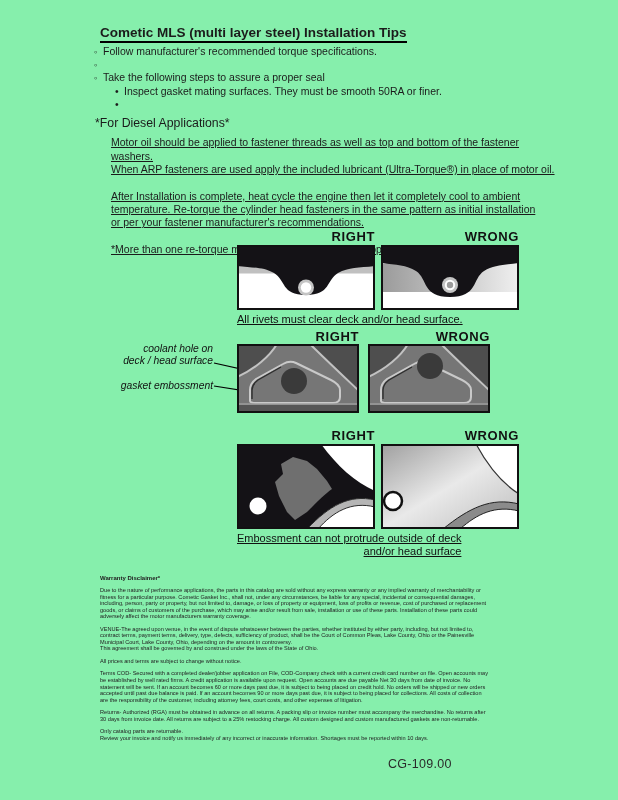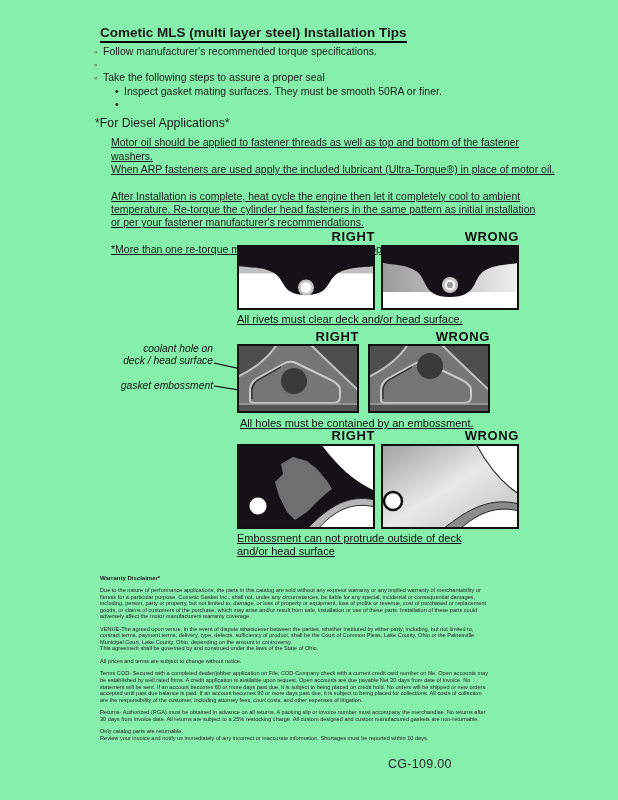--- a/index.html
+++ b/index.html
@@ -151,21 +151,20 @@
     <path d="M73,0 H122 V47 C103,29 86,13 73,0 Z" fill="#4e4e4e"></path>
     <path d="M73,0 C86,13 103,29 122,47" stroke="#c2c2c2" stroke-width="2" fill="none"></path>
     <path d="M13,57 L13,46 C13,41 15,38 19,35 L46,20 C51,17 55,17 59,19 L94,36 C100,39 103,42 103,46 L103,53 C103,57 100,59 96,59 L19,59 C15,59 13,58 13,57 Z" fill="none" stroke="#c9c9c9" stroke-width="2"></path>
     <path d="M15,55 L15,46 C15,42 17,39 21,36 L44,23" stroke="#2e2e2e" stroke-width="1.4" fill="none"></path>
     <circle cx="62" cy="22" r="13" fill="#3a3a3a"></circle>
     <line x1="0" y1="60" x2="122" y2="60" stroke="#9e9e9e" stroke-width="1.5"></line>
     <rect y="61" width="122" height="8" fill="#555555"></rect>
     <rect x="1" y="1" width="120" height="67" fill="none" stroke="#111111" stroke-width="2"></rect>
   </svg>
 
-  <div class="abs caption" style="left:240px;top:417px;">All holes must be contained by an embossment.</div>
 
   <div class="abs diag-label" style="left:237px;top:428px;width:138px;">RIGHT</div>
   <div class="abs diag-label" style="left:381px;top:428px;width:138px;">WRONG</div>
 
   <svg class="abs panel" style="left:237px;top:444px;" width="138" height="85" viewBox="0 0 138 85">
     <rect width="138" height="85" fill="#ffffff"></rect>
     <path d="M0,0 H84 C100,22 118,38 138,47 L138,56 C112,50 92,62 70,85 L0,85 Z" fill="#141216"></path>
     <path d="M70,85 C92,62 112,50 138,56 L138,63 C114,57 96,68 81,85 Z" fill="#b5b5b5" stroke="#2b2b2b" stroke-width="1"></path>
     <path d="M44,20 L56,13 L70,17 L80,25 L90,37 L95,45 C88,50 80,58 70,68 L58,76 L50,68 L42,52 L38,38 L46,30 Z" fill="#6f6f6f"></path>
     <circle cx="21" cy="62" r="8.5" fill="#ffffff"></circle>
@@ -181,21 +180,21 @@
       </linearGradient>
     </defs>
     <rect width="138" height="85" fill="#ffffff"></rect>
     <path d="M0,0 H95 C108,24 122,40 138,50 L138,60 C110,53 88,64 62,85 L0,85 Z" fill="url(#gr3)"></path>
     <path d="M95,0 C108,24 122,40 138,50" stroke="#333333" stroke-width="1.2" fill="none"></path>
     <path d="M62,85 C88,64 110,53 138,60 L138,67 C114,61 96,70 79,85 Z" fill="#8b8b8b" stroke="#1e1e1e" stroke-width="1"></path>
     <circle cx="12" cy="57" r="9" fill="#ffffff" stroke="#111111" stroke-width="2.5"></circle>
     <rect x="1" y="1" width="136" height="83" fill="none" stroke="#111111" stroke-width="2"></rect>
   </svg>
 
-  <div class="abs caption" style="left:237px;top:532px;">Embossment can not protrude outside of deck
+  <div class="abs caption" style="left:237px;top:532px;text-align:right;">Embossment can not protrude outside of deck
 and/or head surface</div>
 
   <div class="abs disclaimer">
     <h3>Warranty Disclaimer*</h3>
     <p>Due to the nature of performance applications, the parts in this catalog are sold without any express warranty or any implied warranty of merchantability or
 fitness for a particular purpose.  Cometic Gasket Inc., shall not, under any circumstances, be liable for any special, incidental or consequential damages,
 including, person, party or property, but not limited to, damage, or loss of property or equipment, loss of profits or revenue, cost of purchased or replacement
 goods, or claims of customers of the purchase, which may arise and/or result from sale, installation or use of these parts.  Installation of these parts could
 adversely affect the motor manufacturers warranty coverage.</p>
     <p>VENUE-The agreed upon venue, in the event of dispute whatsoever between the parties, whether instituted by either party, including, but not limited to,

